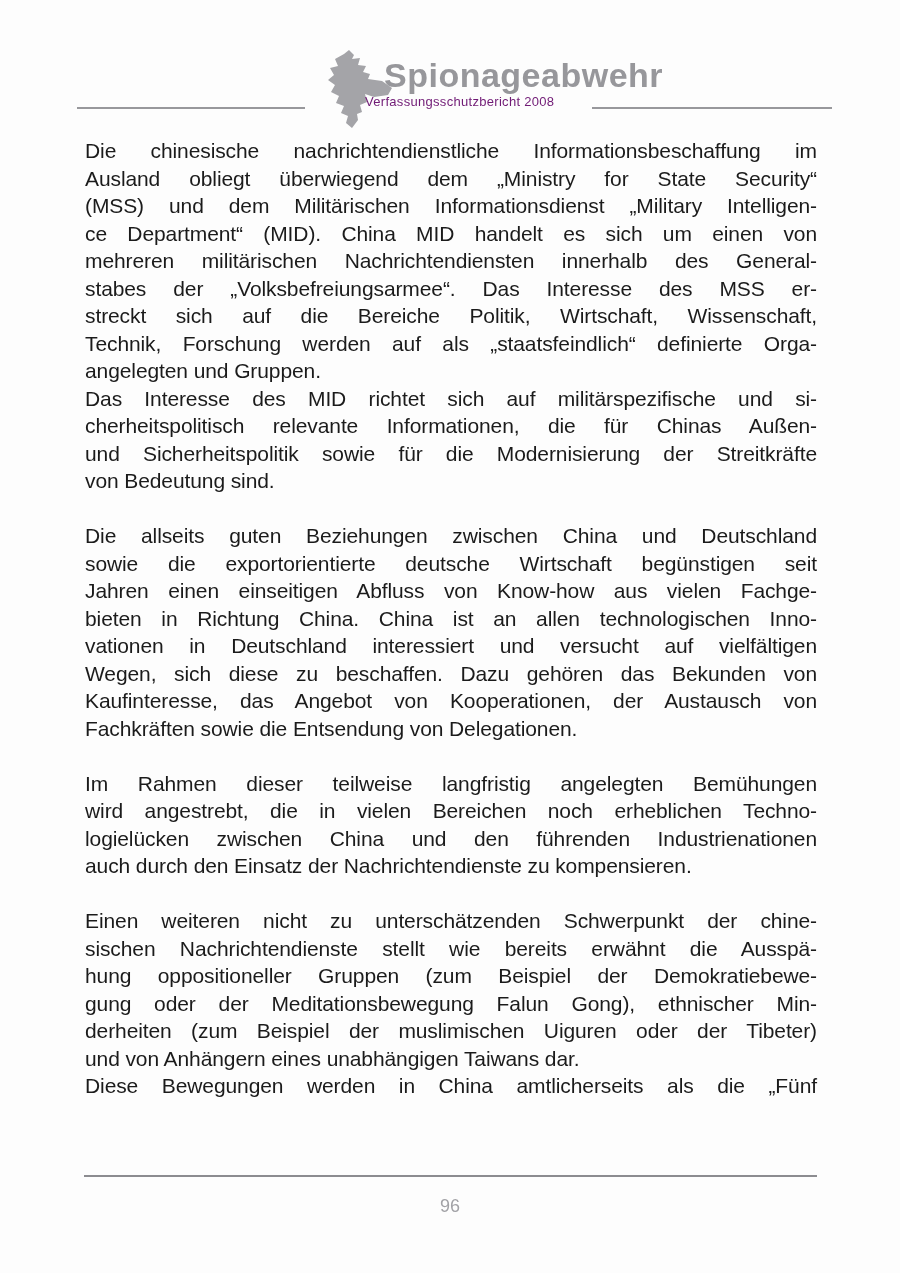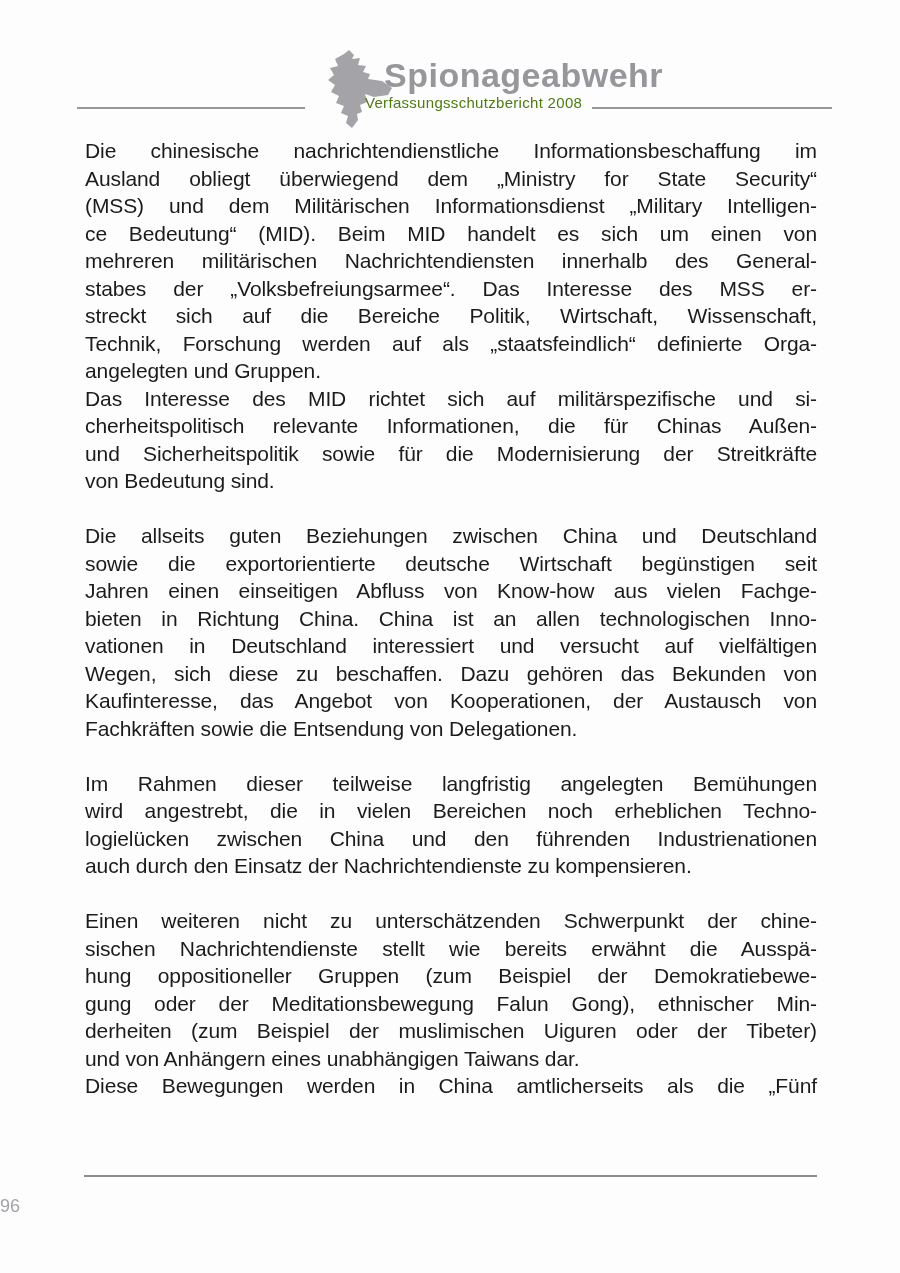--- a/index.html
+++ b/index.html
@@ -28,23 +28,23 @@
     left: 384px; top: 56px;
     font-size: 34px;
     font-weight: bold;
     letter-spacing: 0.5px;
     color: #97979b;
     white-space: nowrap;
   }
   .subtitle {
     position: absolute;
     left: 365px; top: 94px;
-    font-size: 15px;
+    font-size: 13px;
     letter-spacing: 0.3px;
-    color: #4d7c0f;
+    color: #701a75;
     white-space: nowrap;
   }
 
   
   .bodytext {
     position: absolute;
     left: 85px; top: 137px;
     width: 732px;
     font-size: 21px;
     line-height: 27.5px;
@@ -54,21 +54,21 @@
   .paragraph.gap { margin-top: 27.5px; }
   .line { text-align: justify; text-align-last: justify; }
   .line.last { text-align-last: left; }
 
   
   .footer-rule { left: 84px; top: 1175px; width: 733px; background: #8c8c90; }
   .pagenum {
     position: absolute;
     left: 0; top: 1196px;
     width: 900px;
-    text-align: left;
+    text-align: center;
     font-size: 18px;
     color: #a2a2a6;
   }
 </style>
 </head>
 <body>
 
 <div class="page">
 
   <header class="header">
@@ -82,21 +82,21 @@
     </svg>
     <div class="title">Spionageabwehr</div>
     <div class="subtitle">Verfassungsschutzbericht 2008</div>
   </header>
 
   <main class="bodytext">
       <div class="paragraph">
         <div class="line">Die chinesische nachrichtendienstliche Informationsbeschaffung im</div>
         <div class="line">Ausland obliegt überwiegend dem „Ministry for State Security“</div>
         <div class="line">(MSS) und dem Militärischen Informationsdienst „Military Intelligen-</div>
-        <div class="line">ce Bedeutung“ (MID). Beim MID handelt es sich um einen von</div>
+        <div class="line">ce Department“ (MID). China MID handelt es sich um einen von</div>
         <div class="line">mehreren militärischen Nachrichtendiensten innerhalb des General-</div>
         <div class="line">stabes der „Volksbefreiungsarmee“. Das Interesse des MSS er-</div>
         <div class="line">streckt sich auf die Bereiche Politik, Wirtschaft, Wissenschaft,</div>
         <div class="line">Technik, Forschung werden auf als „staatsfeindlich“ definierte Orga-</div>
         <div class="line last">angelegten und Gruppen.</div>
       </div>
       <div class="paragraph">
         <div class="line">Das Interesse des MID richtet sich auf militärspezifische und si-</div>
         <div class="line">cherheitspolitisch relevante Informationen, die für Chinas Außen-</div>
         <div class="line">und Sicherheitspolitik sowie für die Modernisierung der Streitkräfte</div>

